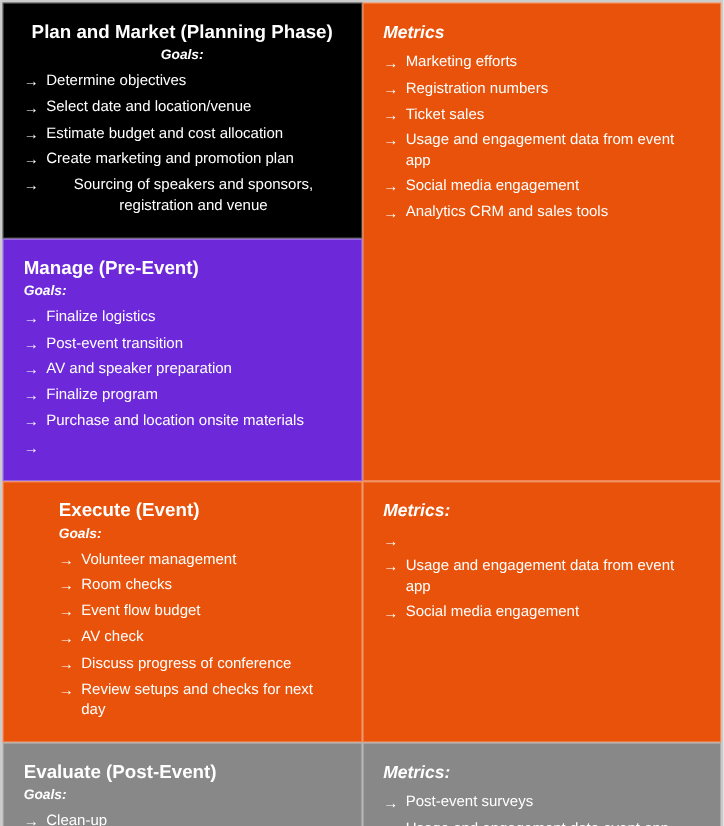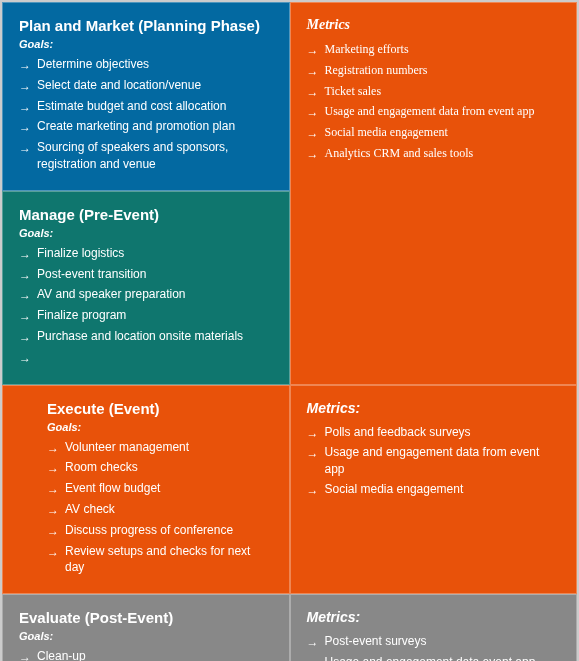--- a/index.html
+++ b/index.html
@@ -56,26 +56,27 @@
       margin-right: 6px;
       flex-shrink: 0;
       font-size: 12px;
       margin-top: 1px;
     }
 
     
     .row1-left {
       grid-column: 1;
       grid-row: 1;
-      background: #0369a1;
+      background: #000000;
+      text-align: center;
     }
     .row2-left {
       grid-column: 1;
       grid-row: 2;
-      background: #0f766e;
+      background: #6d28d9;
     }
     .row3-left {
       grid-column: 1;
       grid-row: 3;
       background: #E8520A;
       padding-left: 44px;
     }
     .row3-right {
       grid-column: 2;
       grid-row: 3;
@@ -90,21 +91,20 @@
       grid-column: 2;
       grid-row: 4;
       background: #888888;
     }
 
     
     .plan-right {
       grid-column: 2;
       grid-row: 1 / 3;
       background: #E8520A;
-      font-family: Liberation Serif, serif;
     }
   </style>
 </head>
 <body>
 
 <div class="grid">
 
   <div class="cell row1-left">
     <div class="section-title">Plan and Market (Planning Phase)</div>
     <div class="goals-label">Goals:</div>
@@ -221,21 +221,20 @@
           <span>Review setups and checks for next day</span>
         </li>
     </ul>
   </div>
 
   <div class="cell row3-right">
     <div class="metrics-label">Metrics:</div>
     <ul class="arrow-list">
       <li>
           <span class="arrow">→</span>
-          <span>Polls and feedback surveys</span>
         </li>
       <li>
           <span class="arrow">→</span>
           <span>Usage and engagement data from event app</span>
         </li>
       <li>
           <span class="arrow">→</span>
           <span>Social media engagement</span>
         </li>
     </ul>

